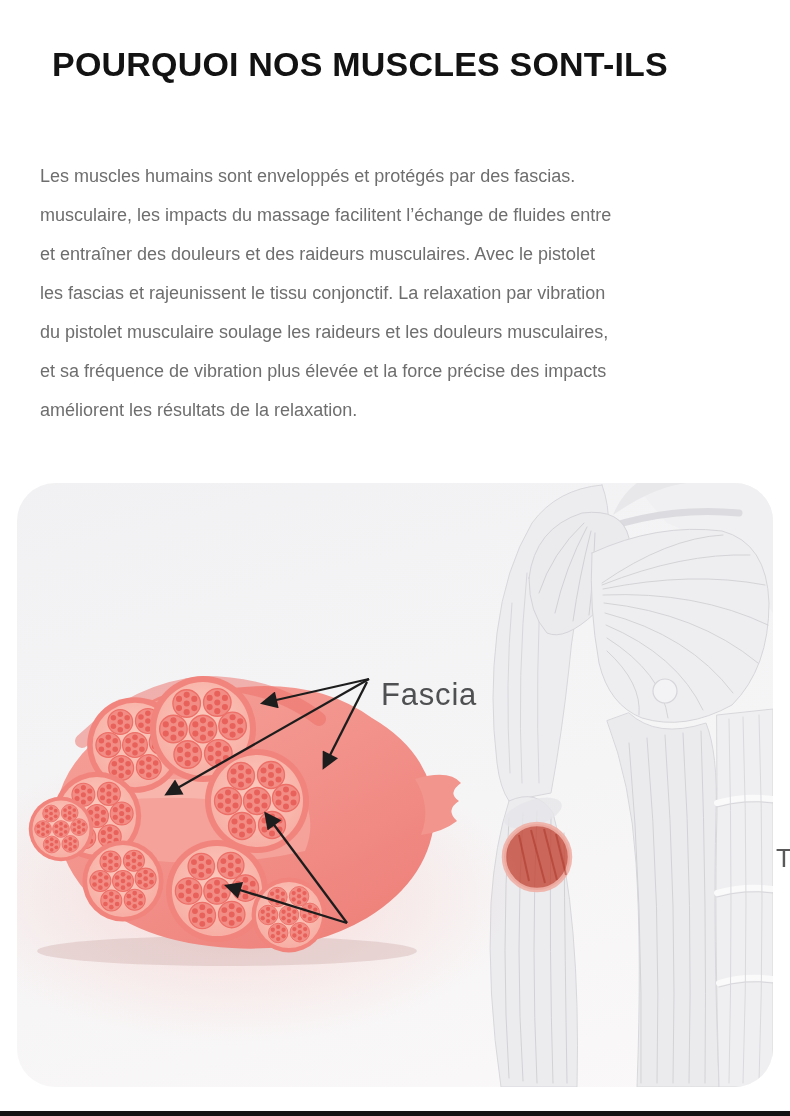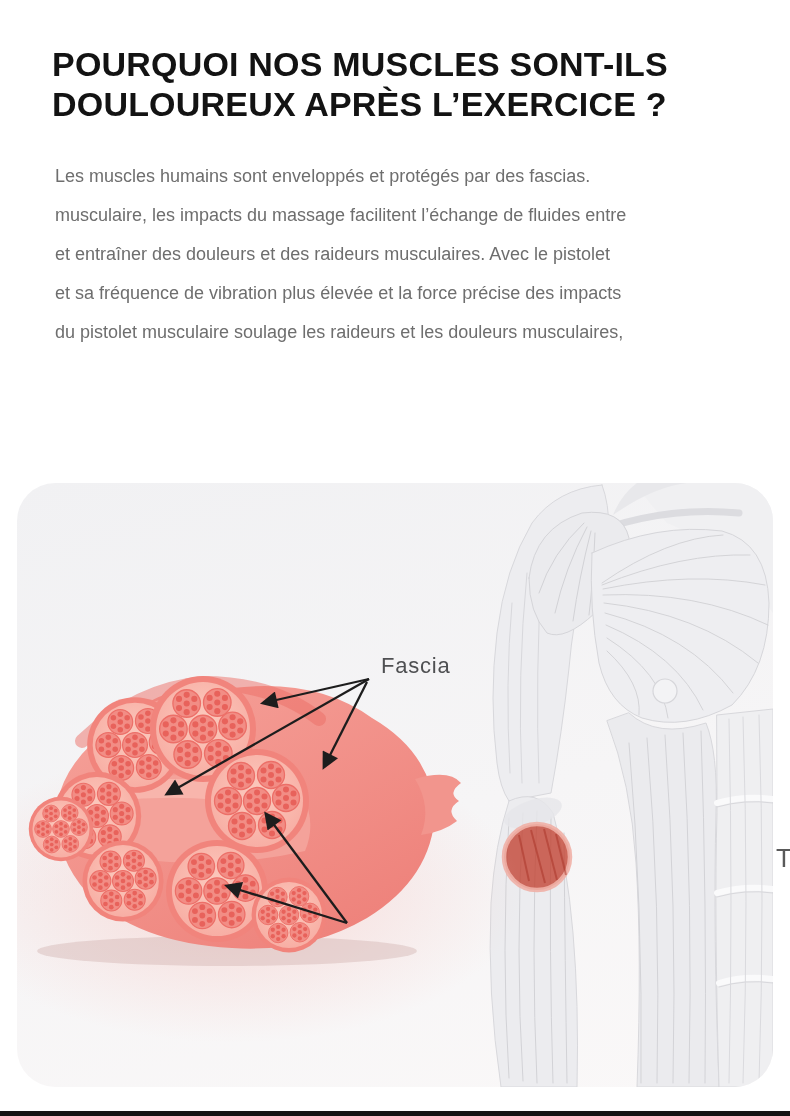--- a/index.html
+++ b/index.html
@@ -7,58 +7,60 @@
     width:790px;height:1116px;position:relative;overflow:hidden;
     background:#ffffff;
     font-family:"Liberation Sans", sans-serif;
   }
   .title{
     position:absolute;left:52px;top:44px;width:710px;
     font-size:34px;line-height:40px;font-weight:700;
     letter-spacing:.2px;color:#131313;
   }
   .intro{
-    position:absolute;left:55px;top:157px;width:730px;
+    position:absolute;left:40px;top:157px;width:730px;
     font-size:18px;color:#6e6e6e;
   }
   .intro div{height:39px;line-height:39px;white-space:nowrap;}
   .figure-card{
     position:absolute;left:17px;top:483px;width:756px;height:604px;
     border-radius:38px;overflow:hidden;
     background:linear-gradient(165deg,#f1f1f3 0%,#f6f5f6 55%,#faf8f8 100%);
   }
   .figure-card svg{position:absolute;left:0;top:0;}
   .fig-label{
-    position:absolute;color:#4f5052;font-size:22px;letter-spacing:.8px;
+    position:absolute;color:#4f5052;font-size:31px;letter-spacing:.8px;
     white-space:nowrap;
+    margin-top:24px;
   }
   .fascia-label{left:364px;top:170px;}
   .fibres-label{left:277px;top:444px;}
   .cutoff-label{
     position:absolute;left:776px;top:843px;font-size:26px;color:#595959;
     white-space:nowrap;
   }
   .bottom-bar{
     position:absolute;left:0;top:1111px;width:790px;height:5px;background:#141414;
   }
 </style>
 </head>
 <body>
 
 <div class="title">
   <div>POURQUOI NOS MUSCLES SONT-ILS</div>
-  <div>DOULOUREUX APRÈS L’EXERCICE ?</div>
 </div>
 
 <div class="intro">
   <div>Les muscles humains sont enveloppés et protégés par des fascias.</div>
   <div>musculaire, les impacts du massage facilitent l’échange de fluides entre</div>
   <div>et entraîner des douleurs et des raideurs musculaires. Avec le pistolet</div>
+  <div>les fascias et rajeunissent le tissu conjonctif. La relaxation par vibration</div>
+  <div>du pistolet musculaire soulage les raideurs et les douleurs musculaires,</div>
   <div>et sa fréquence de vibration plus élevée et la force précise des impacts</div>
-  <div>du pistolet musculaire soulage les raideurs et les douleurs musculaires,</div>
+  <div>améliorent les résultats de la relaxation.</div>
 </div>
 
 <div class="figure-card">
   <svg width="756" height="604" viewBox="0 0 756 604">
     <defs>
       <radialGradient id="faceGrad" cx="50%" cy="42%" r="65%">
         <stop offset="0%" stop-color="#fccabe"></stop>
         <stop offset="100%" stop-color="#f7aba1"></stop>
       </radialGradient>
       <radialGradient id="glowGrad" cx="50%" cy="50%" r="50%">

